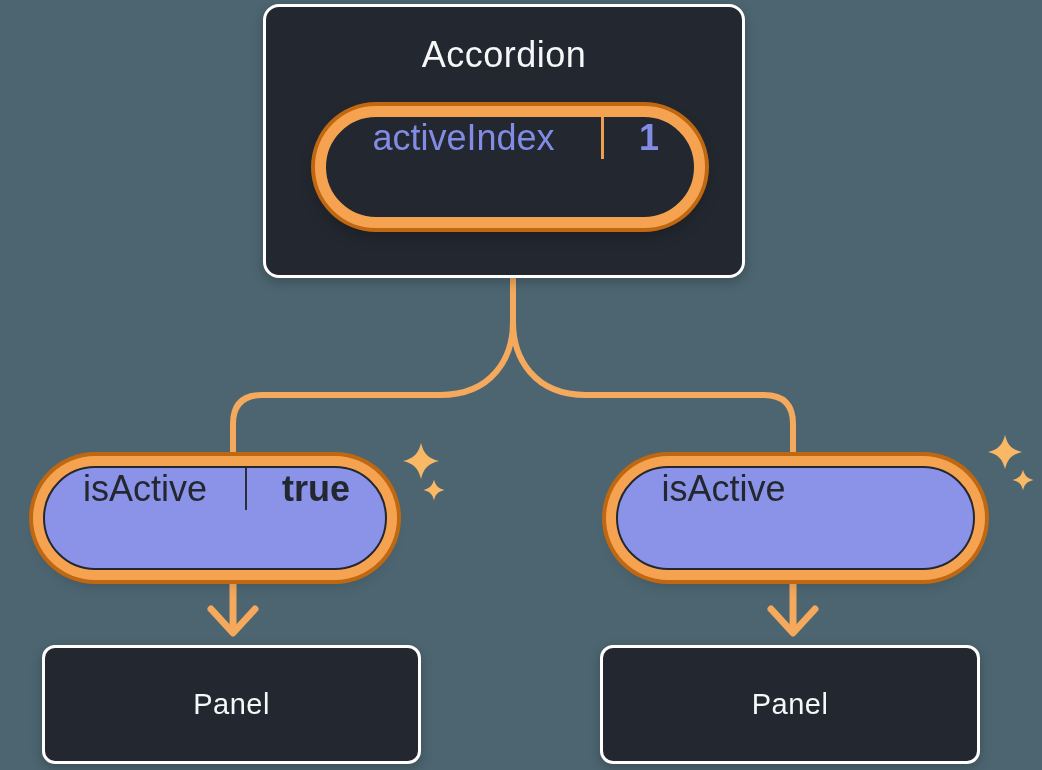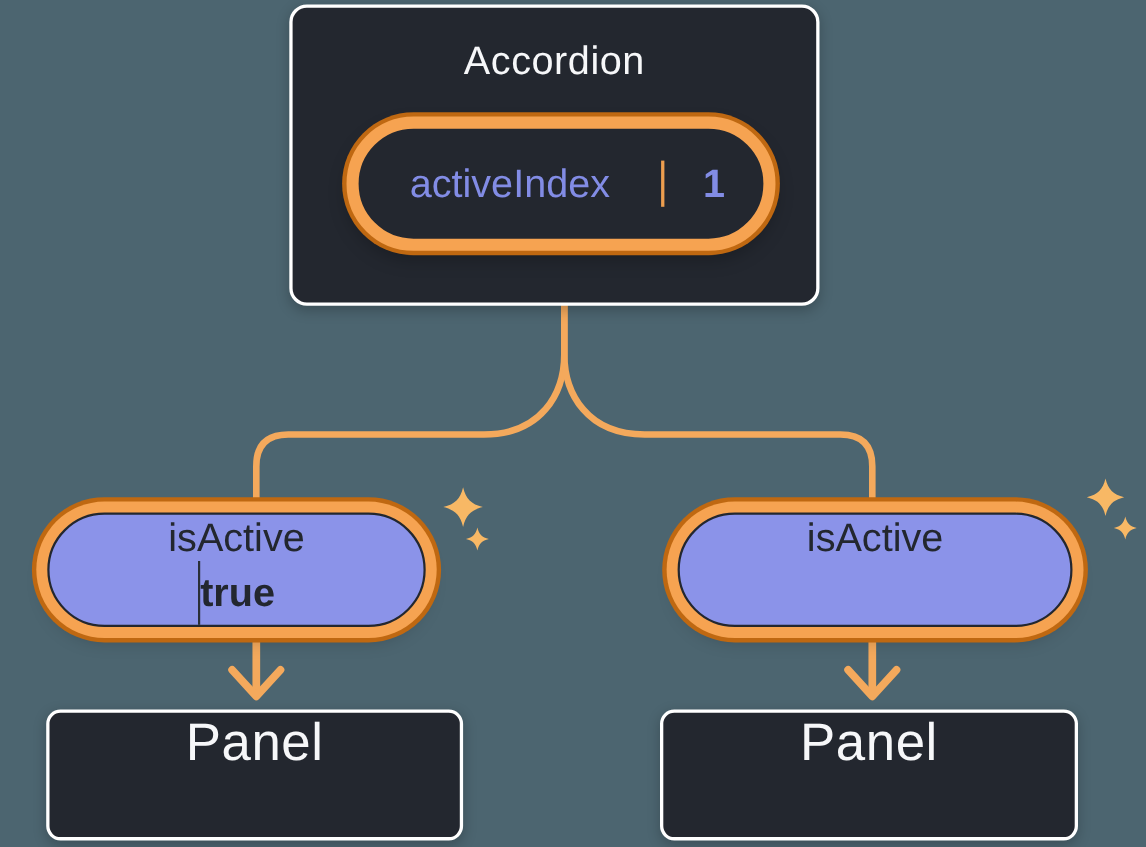--- a/index.html
+++ b/index.html
@@ -44,21 +44,21 @@
     position:absolute;left:0;right:0;top:26px;
     text-align:center;
     color:var(--light-text);
     font-size:36px;line-height:44px;font-weight:500;
     letter-spacing:.5px;
   }
 
   
   .pill{
     position:absolute;
-    display:flex;align-items:center;
+    display:flex;align-items:flex-start;
     border-radius:999px;
     box-sizing:border-box;
   }
   .cell{
     display:flex;align-items:center;justify-content:center;
     font-size:36px;
   }
   .cell.val{font-weight:700;}
 
   .root-pill{
@@ -69,39 +69,38 @@
     color:var(--purple-text);
   }
   .root-pill .cell.name{width:275px;}
   .root-pill .cell.val{flex:1;border-left:3px solid #ED9E4F;}
 
   .child-pill{
     background:var(--purple);
     border:2px solid var(--dark-text);
     box-shadow:0 0 0 10px var(--orange-ring), 0 0 0 14px var(--orange-dark), 0 10px 18px rgba(0,0,0,.28);
     color:var(--dark-text);
-    flex-direction:column;
   }
   .child-pill .cell.val{flex:1;border-left:2px solid #2A2F37;}
   .child-pill.left{left:43px;top:466px;width:344px;height:104px;}
   .child-pill.left .cell.name{width:200px;}
   .child-pill.right{left:616px;top:466px;width:359px;height:104px;}
   .child-pill.right .cell.name{width:211px;}
 
   
   .panel{
     position:absolute;
     background:var(--node-bg);
     border:3px solid var(--node-border);
     border-radius:13px;
     box-shadow:0 4px 12px rgba(0,0,0,.22);
     box-sizing:border-box;
-    display:flex;align-items:flex-start;justify-content:center;
+    display:flex;align-items:center;justify-content:center;
     color:var(--light-text);
-    font-size:48px;letter-spacing:.5px;
+    font-size:29px;letter-spacing:.5px;
   }
   .panel.left{left:42px;top:645px;width:379px;height:119px;}
   .panel.right{left:600px;top:645px;width:380px;height:119px;}
 
   
   .conn{fill:none;stroke:var(--orange);stroke-width:6;stroke-linecap:round;}
   .arrow{fill:none;stroke:var(--orange);stroke-width:7;stroke-linecap:round;stroke-linejoin:round;}
   .sparkle{fill:var(--orange-sparkle);}
 </style>
 </head>

